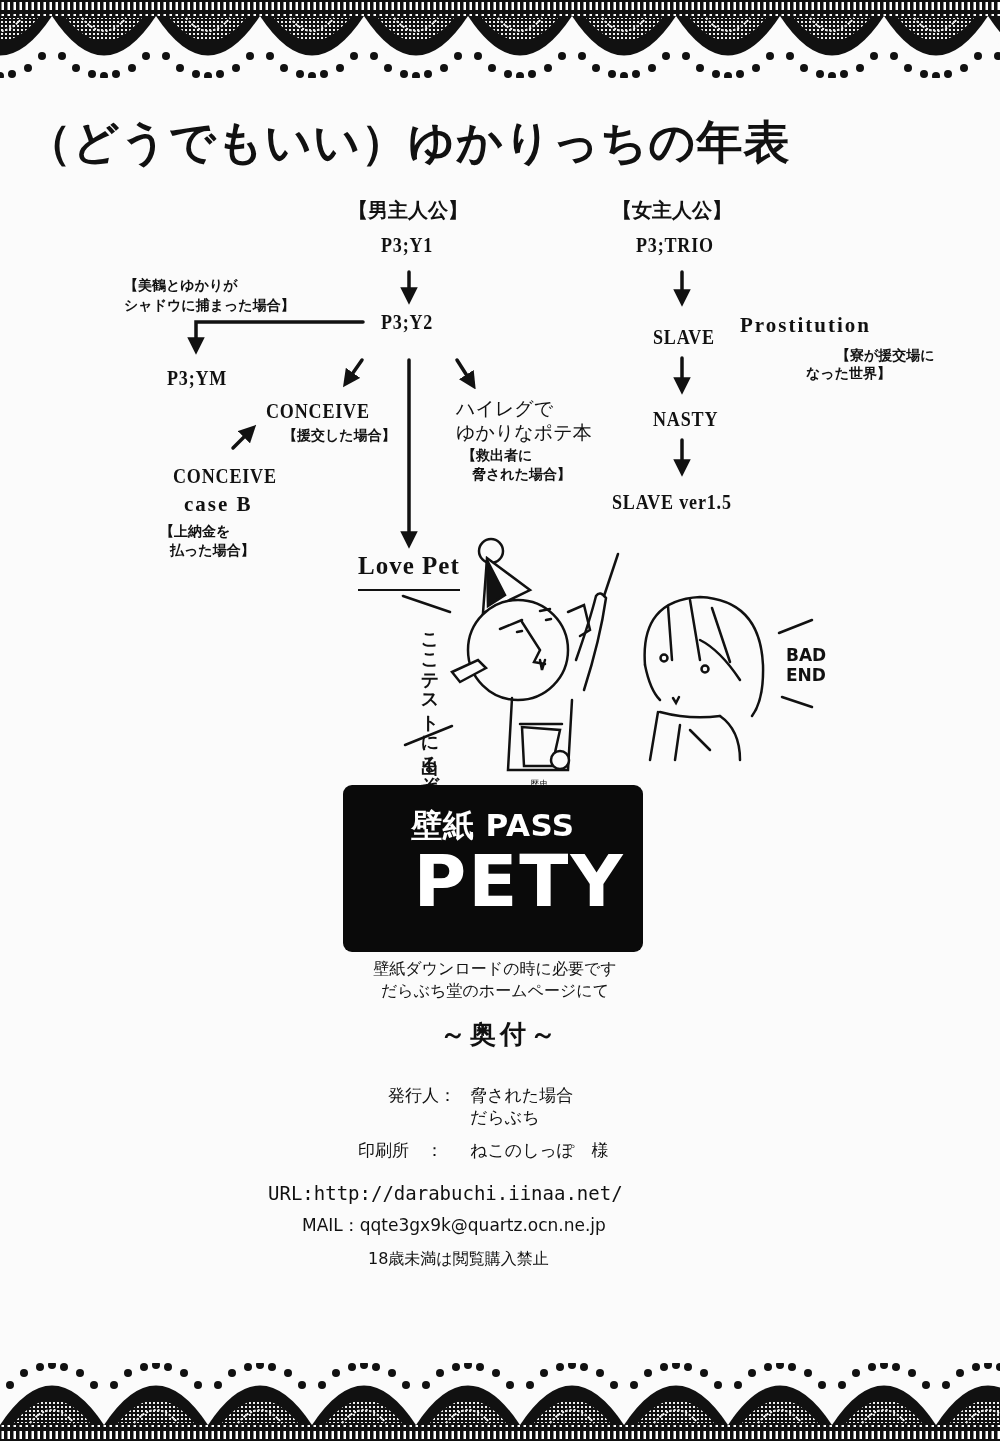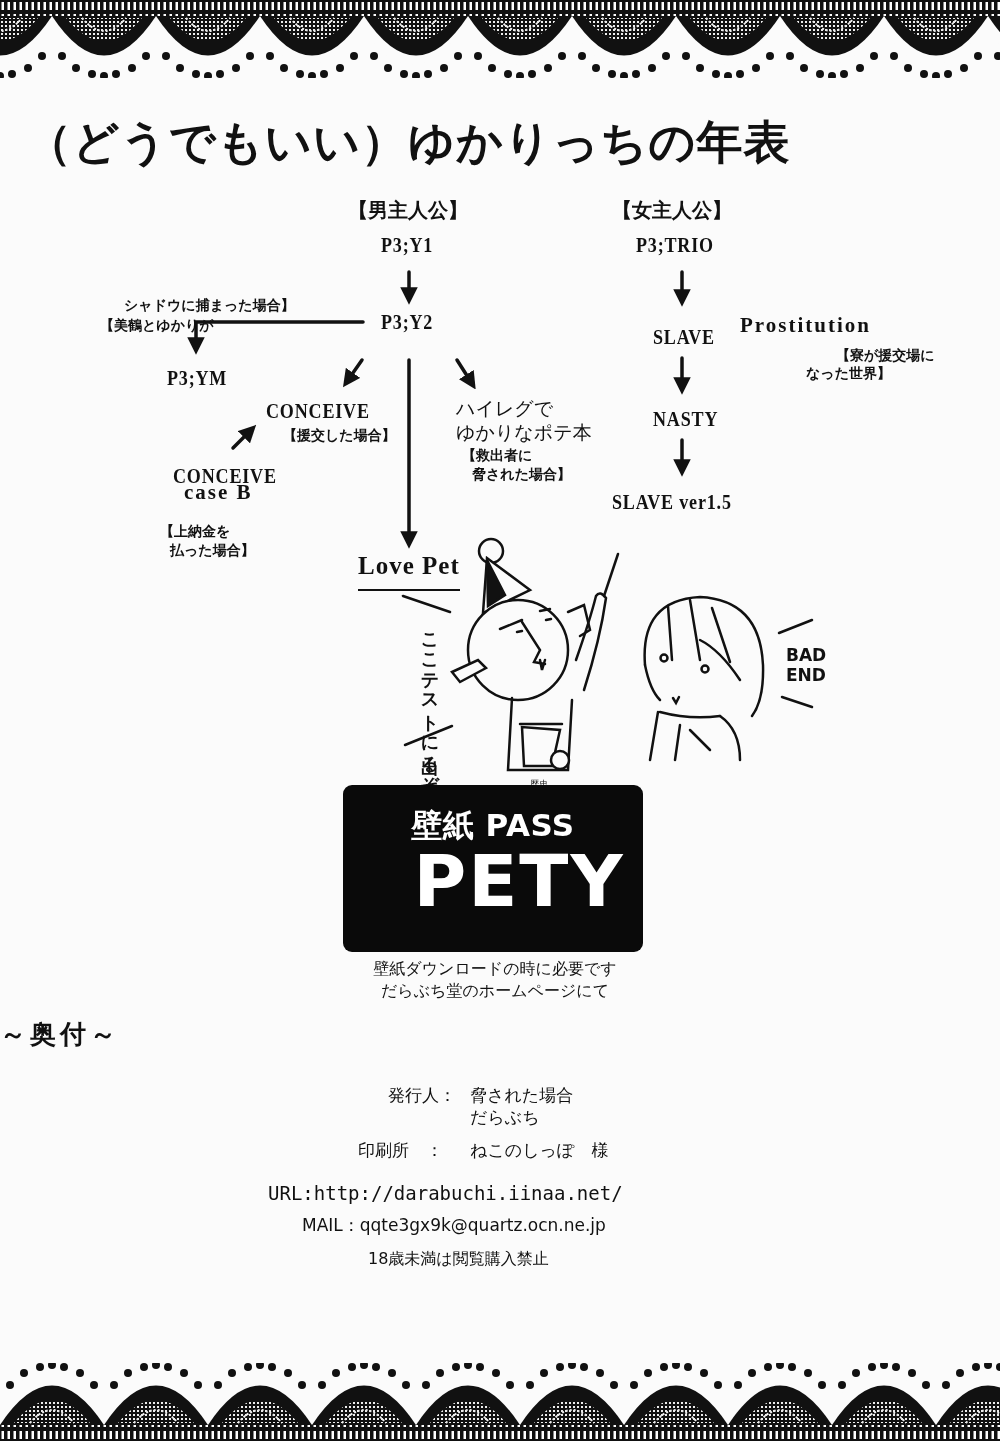--- a/index.html
+++ b/index.html
@@ -31,21 +31,21 @@
   }
 
   .pass-box {
     left: 343px; top: 785px; width: 300px; height: 167px; background: #0a0a0a; border-radius: 9px;
     color: #fff; text-align: center; font-family: "DejaVu Sans", sans-serif; font-weight: bold;
   }
   .pass-label { position: absolute; left: 0; width: 300px; top: 20px; font-size: 31px; letter-spacing: 0.5px; }
   .pass-code { position: absolute; left: 0; width: 352px; top: 54px; font-size: 72px; letter-spacing: 2px; }
   .pass-note { left: 300px; width: 390px; top: 958px; text-align: center; font-family: "DejaVu Sans", sans-serif; font-size: 16px; line-height: 22px; }
 
-  .okuzuke { left: 0; width: 1000px; top: 1017px; text-align: left; font-family: "DejaVu Serif", serif; font-weight: bold; font-size: 26px; letter-spacing: 4px; }
+  .okuzuke { left: 0; width: 1000px; top: 1017px; text-align: center; font-family: "DejaVu Serif", serif; font-weight: bold; font-size: 26px; letter-spacing: 4px; }
 
   .colo { font-family: "DejaVu Sans", sans-serif; font-size: 17px; white-space: nowrap; }
   .mono { font-family: "DejaVu Sans Mono", monospace; font-size: 19px; white-space: nowrap; }
 </style>
 </head>
 <body>
 
 <svg class="lace lace-top" viewBox="0 0 1000 78" preserveAspectRatio="none">
   <defs>
     <pattern id="dots" width="4" height="4" patternUnits="userSpaceOnUse">
@@ -185,29 +185,29 @@
     <path d="M690,730 L710,750"></path>
     <line x1="779" y1="633" x2="812" y2="620"></line>
     <line x1="782" y1="697" x2="812" y2="707"></line>
   </g>
 </svg>
 
 <div class="abs hdr" style="left:348px; top:197px;">【男主人公】</div>
 <div class="abs node" style="left:381px; top:232px;">P3;Y1</div>
 <div class="abs node" style="left:381px; top:309px;">P3;Y2</div>
 
-<div class="abs note" style="left:100px; top:276px;margin-top:40px;">【美鶴とゆかりが</div>
+<div class="abs note" style="left:124px; top:276px;">【美鶴とゆかりが</div>
 <div class="abs note" style="left:124px; top:296px;">シャドウに捕まった場合】</div>
 <div class="abs node" style="left:167px; top:365px;">P3;YM</div>
 
 <div class="abs node" style="left:266px; top:398px;">CONCEIVE</div>
 <div class="abs note" style="left:283px; top:426px;">【援交した場合】</div>
 
 <div class="abs node" style="left:173px; top:463px;">CONCEIVE</div>
-<div class="abs node-wide" style="left:184px; top:480px;">case B</div>
+<div class="abs node-wide" style="left:184px; top:492px;">case B</div>
 <div class="abs note" style="left:160px; top:522px;">【上納金を</div>
 <div class="abs note" style="left:170px; top:541px;">払った場合】</div>
 
 <div class="abs jp-mid" style="left:456px; top:396px;">ハイレグで</div>
 <div class="abs jp-mid" style="left:456px; top:420px;">ゆかりなポテ本</div>
 <div class="abs note" style="left:462px; top:446px;">【救出者に</div>
 <div class="abs note" style="left:472px; top:465px;">脅された場合】</div>
 
 <div class="abs lovepet">Love Pet</div>
 

